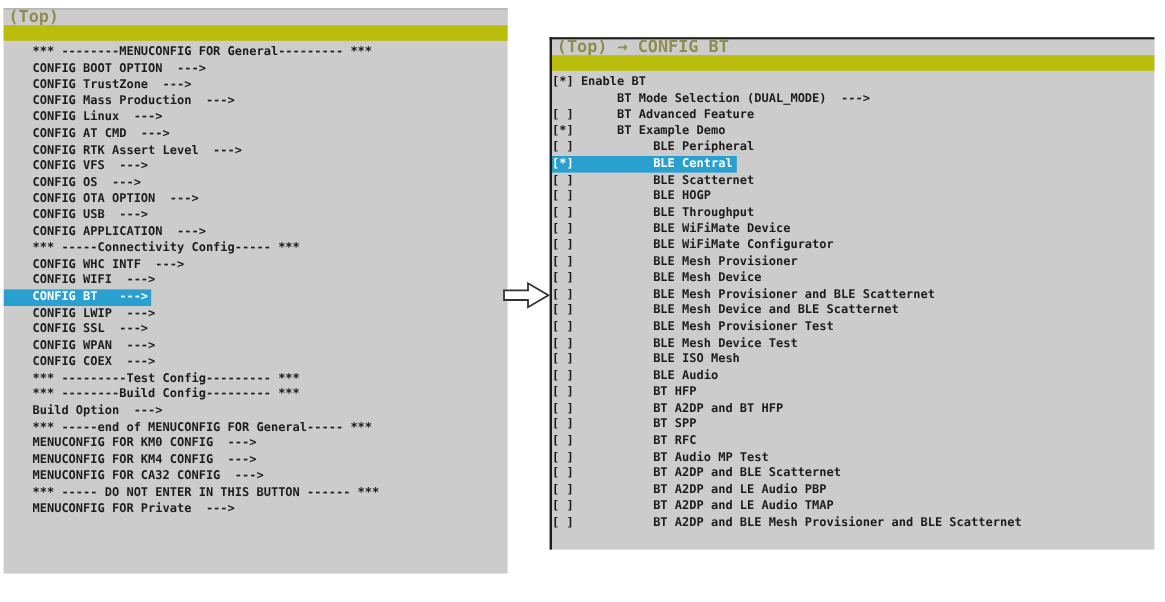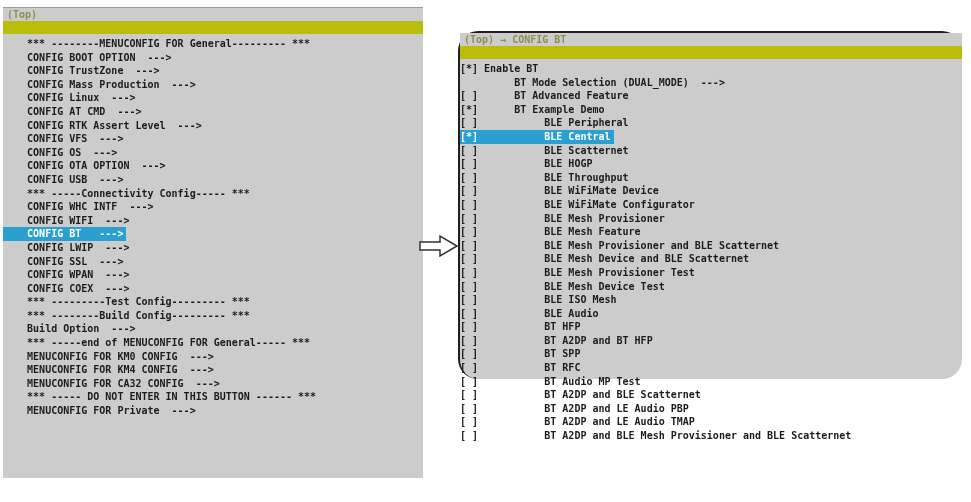--- a/index.html
+++ b/index.html
@@ -21,30 +21,29 @@
   }
   .panel{
     position:absolute;
     background:var(--panelBg);
   }
   #left-panel{
     left:3px; top:7px; width:420px; height:471px;
     border-top:1px solid #9b9b9b;
   }
   #right-panel{
-    left:458px; top:31px; width:504px; height:348px;
+    left:458px; top:31px; width:504px; height:427px;
     border-top:2px solid var(--borderDark);
     border-left:2px solid var(--borderDark);
-    border-radius:20px;
   }
   .titlebar{
     height:13px;
     background:var(--panelBg);
     color:var(--titleText);
-    font-size:10px;
+    font-size:14px;
     font-weight:bold;
     line-height:13px;
     padding-left:4px;
     white-space:pre;
     overflow:hidden;
   }
   .sepbar{
     height:13px;
     background:var(--separator);
   }
@@ -87,20 +86,21 @@
       <div class="menu-row"><span class="row-text">    CONFIG BOOT OPTION  ---&gt;</span></div>
       <div class="menu-row"><span class="row-text">    CONFIG TrustZone  ---&gt;</span></div>
       <div class="menu-row"><span class="row-text">    CONFIG Mass Production  ---&gt;</span></div>
       <div class="menu-row"><span class="row-text">    CONFIG Linux  ---&gt;</span></div>
       <div class="menu-row"><span class="row-text">    CONFIG AT CMD  ---&gt;</span></div>
       <div class="menu-row"><span class="row-text">    CONFIG RTK Assert Level  ---&gt;</span></div>
       <div class="menu-row"><span class="row-text">    CONFIG VFS  ---&gt;</span></div>
       <div class="menu-row"><span class="row-text">    CONFIG OS  ---&gt;</span></div>
       <div class="menu-row"><span class="row-text">    CONFIG OTA OPTION  ---&gt;</span></div>
       <div class="menu-row"><span class="row-text">    CONFIG USB  ---&gt;</span></div>
+      <div class="menu-row"><span class="row-text">    CONFIG APPLICATION  ---&gt;</span></div>
       <div class="menu-row"><span class="row-text">    *** -----Connectivity Config----- ***</span></div>
       <div class="menu-row"><span class="row-text">    CONFIG WHC INTF  ---&gt;</span></div>
       <div class="menu-row"><span class="row-text">    CONFIG WIFI  ---&gt;</span></div>
       <div class="menu-row"><span class="row-text sel">    CONFIG BT   ---&gt;</span></div>
       <div class="menu-row"><span class="row-text">    CONFIG LWIP  ---&gt;</span></div>
       <div class="menu-row"><span class="row-text">    CONFIG SSL  ---&gt;</span></div>
       <div class="menu-row"><span class="row-text">    CONFIG WPAN  ---&gt;</span></div>
       <div class="menu-row"><span class="row-text">    CONFIG COEX  ---&gt;</span></div>
       <div class="menu-row"><span class="row-text">    *** ---------Test Config--------- ***</span></div>
       <div class="menu-row"><span class="row-text">    *** --------Build Config--------- ***</span></div>
@@ -127,21 +127,21 @@
       <div class="menu-row"><span class="row-text">[ ]      BT Advanced Feature</span></div>
       <div class="menu-row"><span class="row-text">[*]      BT Example Demo</span></div>
       <div class="menu-row"><span class="row-text">[ ]           BLE Peripheral</span></div>
       <div class="menu-row"><span class="row-text sel">[*]           BLE Central</span></div>
       <div class="menu-row"><span class="row-text">[ ]           BLE Scatternet</span></div>
       <div class="menu-row"><span class="row-text">[ ]           BLE HOGP</span></div>
       <div class="menu-row"><span class="row-text">[ ]           BLE Throughput</span></div>
       <div class="menu-row"><span class="row-text">[ ]           BLE WiFiMate Device</span></div>
       <div class="menu-row"><span class="row-text">[ ]           BLE WiFiMate Configurator</span></div>
       <div class="menu-row"><span class="row-text">[ ]           BLE Mesh Provisioner</span></div>
-      <div class="menu-row"><span class="row-text">[ ]           BLE Mesh Feature</span></div>
+      <div class="menu-row"><span class="row-text">[ ]           BLE Mesh Device</span></div>
       <div class="menu-row"><span class="row-text">[ ]           BLE Mesh Provisioner and BLE Scatternet</span></div>
       <div class="menu-row"><span class="row-text">[ ]           BLE Mesh Device and BLE Scatternet</span></div>
       <div class="menu-row"><span class="row-text">[ ]           BLE Mesh Provisioner Test</span></div>
       <div class="menu-row"><span class="row-text">[ ]           BLE Mesh Device Test</span></div>
       <div class="menu-row"><span class="row-text">[ ]           BLE ISO Mesh</span></div>
       <div class="menu-row"><span class="row-text">[ ]           BLE Audio</span></div>
       <div class="menu-row"><span class="row-text">[ ]           BT HFP</span></div>
       <div class="menu-row"><span class="row-text">[ ]           BT A2DP and BT HFP</span></div>
       <div class="menu-row"><span class="row-text">[ ]           BT SPP</span></div>
       <div class="menu-row"><span class="row-text">[ ]           BT RFC</span></div>

